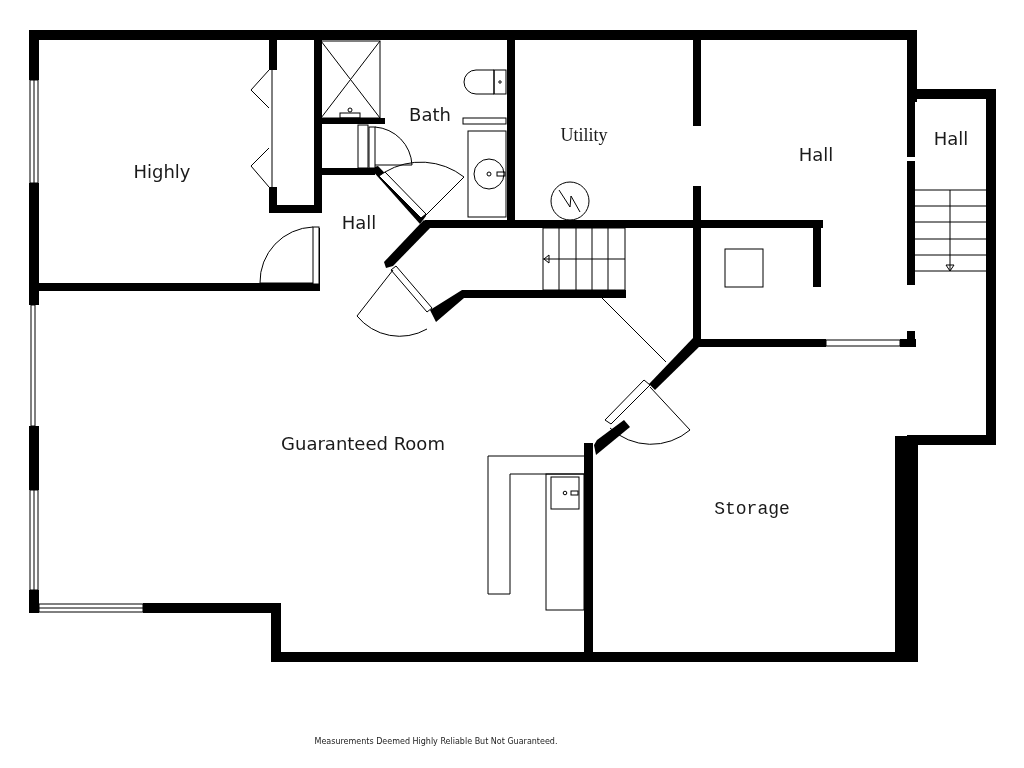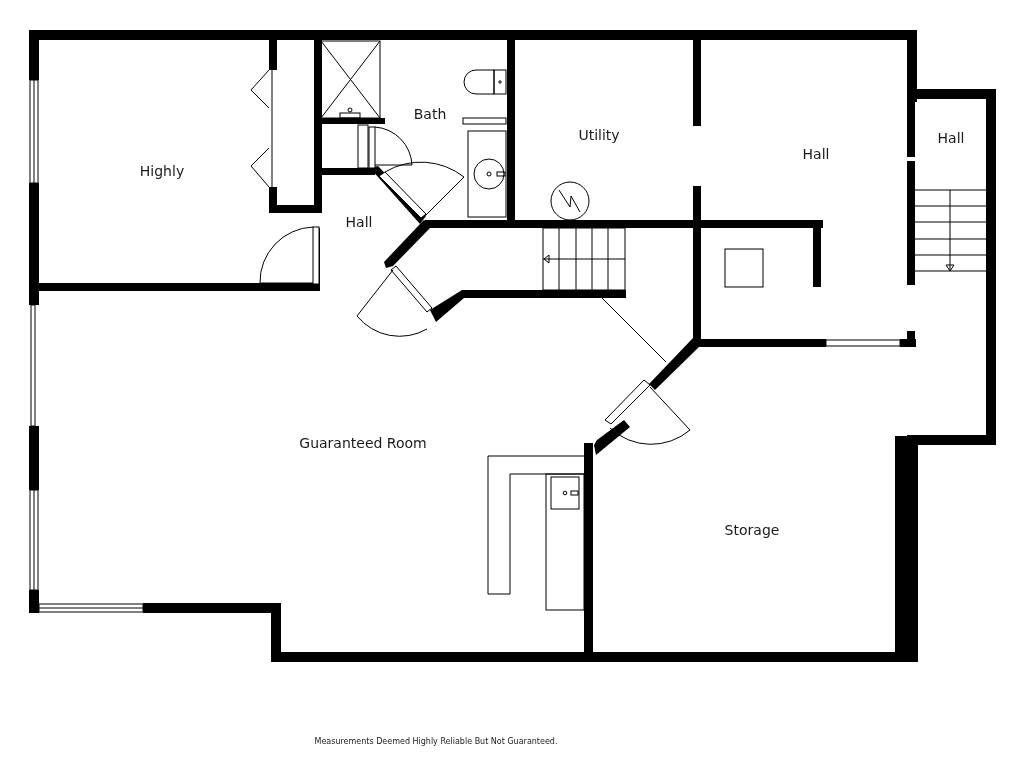--- a/index.html
+++ b/index.html
@@ -2,21 +2,21 @@
 <html><head>
 <meta charset="utf-8">
 <style>
   html, body { margin: 0; padding: 0; background: #ffffff; }
   body { width: 1024px; height: 768px; position: relative; overflow: hidden;
          font-family: "DejaVu Sans", sans-serif; }
   svg.plan { position: absolute; left: 0; top: 0; }
   .wall { fill: #000000; }
   .thin { fill: none; stroke: #000000; stroke-width: 1; }
   .win  { fill: #ffffff; stroke: #000000; stroke-width: 1; }
-  .room-label { position: absolute; font-size: 14px; color: #1a1a1a;
+  .room-label { position: absolute; font-size: 18px; color: #1a1a1a;
                 transform: translate(-50%, -50%); white-space: nowrap; }
   .footer { position: absolute; left: 0; width: 872px; top: 737px;
             text-align: center; font-size: 8px; color: #222; }
 </style>
 </head>
 <body>
 
 <svg class="plan" width="1024" height="768" viewBox="0 0 1024 768">
 
   <g>
@@ -163,19 +163,19 @@
     <rect class="thin" x="546" y="474" width="38" height="136"></rect>
     <rect class="thin" x="551" y="477" width="28" height="32"></rect>
     <circle class="thin" cx="565" cy="493" r="1.8"></circle>
     <rect class="thin" x="571" y="491" width="7" height="4"></rect>
   </g>
 </svg>
 
 <div class="room-label" style="left:162px;top:171px;">Highly</div>
 <div class="room-label" style="left:430px;top:114px;">Bath</div>
 <div class="room-label" style="left:359px;top:222px;">Hall</div>
-<div class="room-label" style="left:599px;top:135px;">Utility</div>
+<div class="room-label" style="left:584px;top:135px;font-family:Liberation Serif, serif;">Utility</div>
 <div class="room-label" style="left:816px;top:154px;">Hall</div>
 <div class="room-label" style="left:951px;top:138px;">Hall</div>
 <div class="room-label" style="left:363px;top:443px;">Guaranteed Room</div>
-<div class="room-label" style="left:752px;top:530px;">Storage</div>
+<div class="room-label" style="left:752px;top:509px;font-family:Liberation Mono, monospace;">Storage</div>
 
 <div class="footer">Measurements Deemed Highly Reliable But Not Guaranteed.</div>
 
 </body></html>

